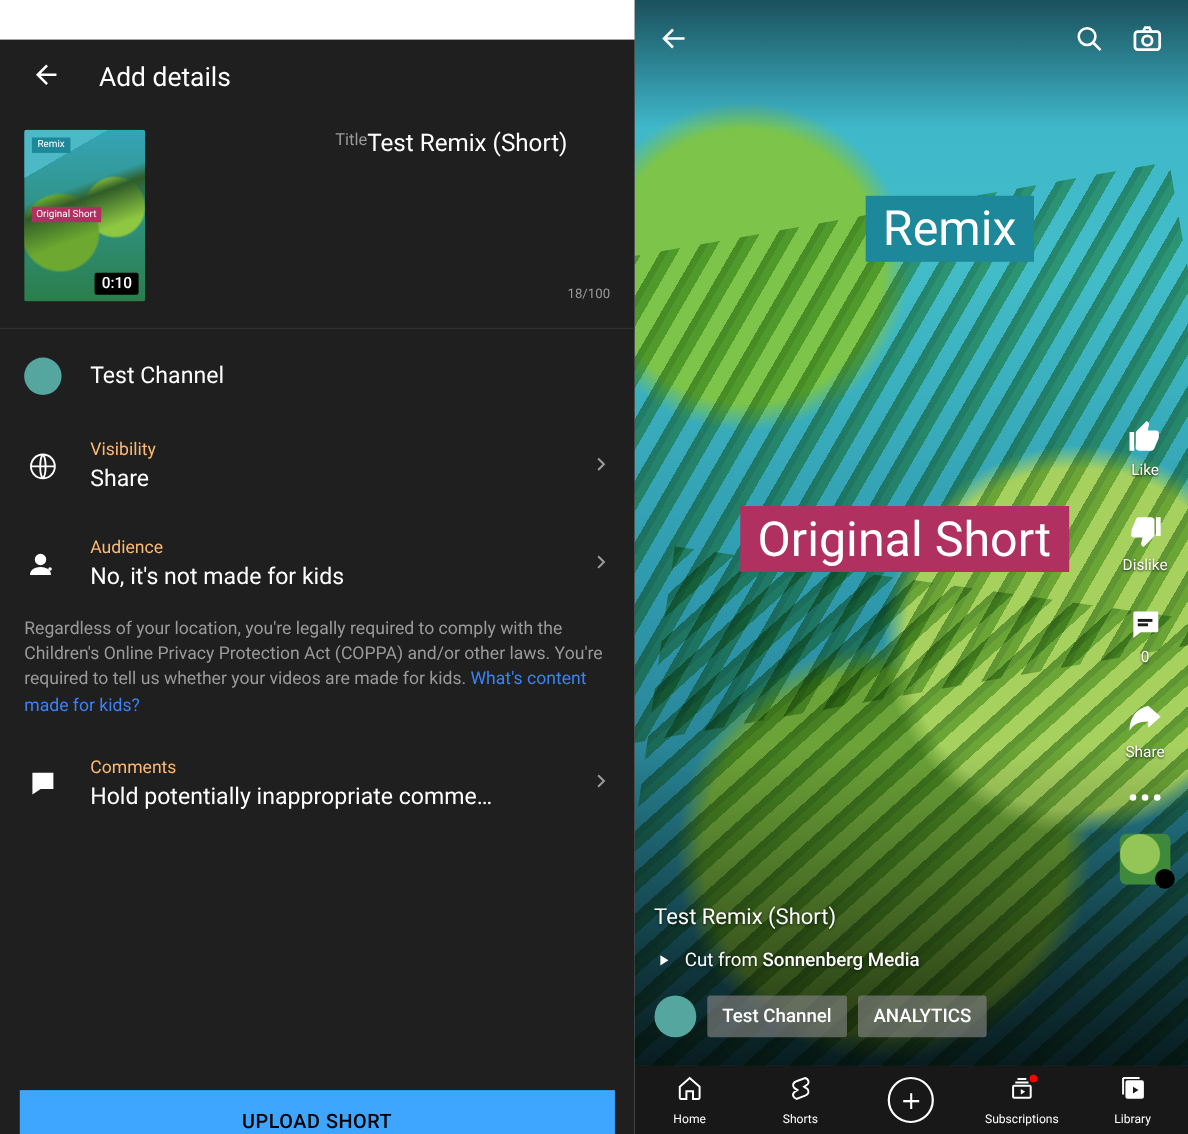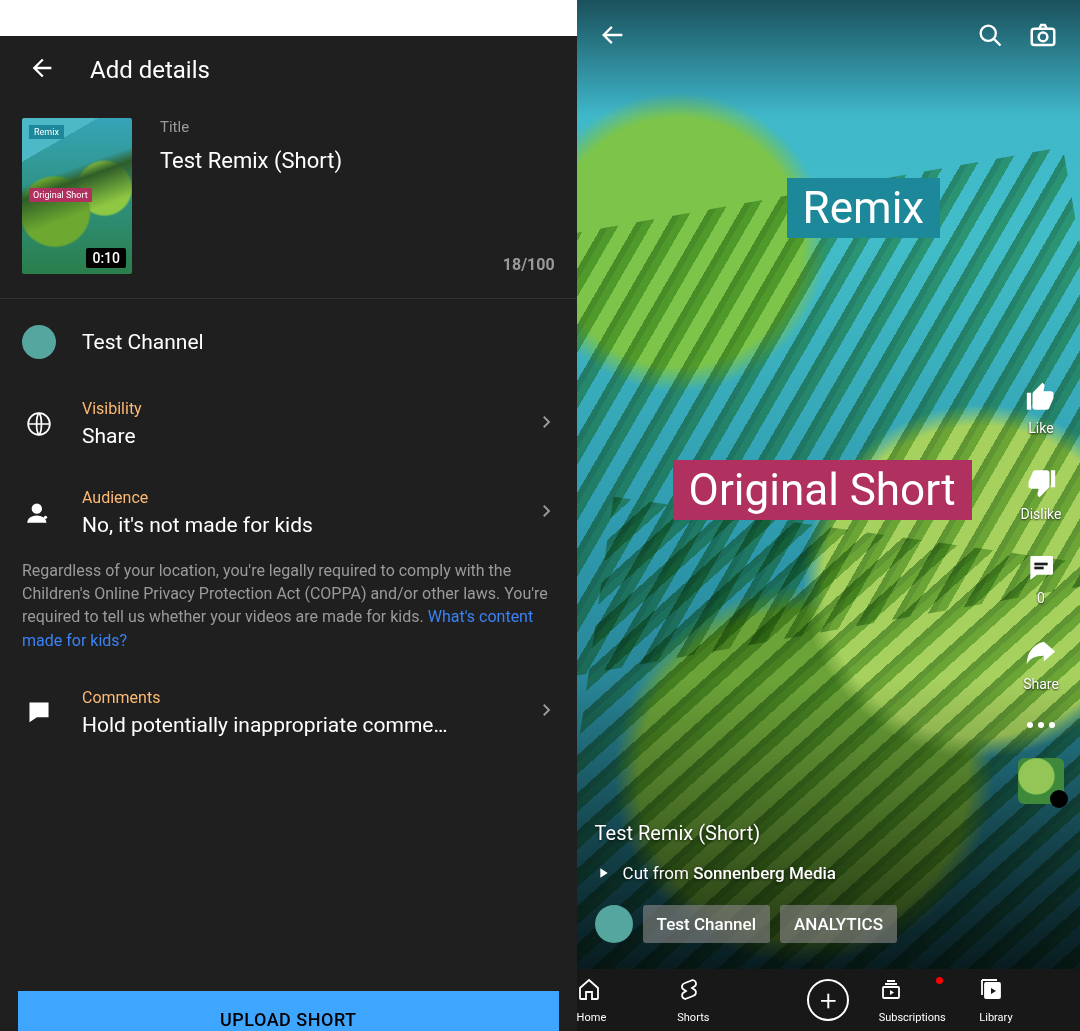--- a/index.html
+++ b/index.html
@@ -15,24 +15,24 @@
 .thumb { width: 110px; height: 156px; border-radius: 2px; position: relative; overflow: hidden;
   background: linear-gradient(150deg,#4db9c6 0%,#4db9c6 20%,transparent 20%),
     linear-gradient(160deg,transparent 35%,#2f5d28 42%,transparent 60%),
     radial-gradient(circle at 30% 60%,#6da930 0 28%,transparent 30%),
     radial-gradient(circle at 75% 45%,#8ec842 0 22%,transparent 24%),
     linear-gradient(#35a4b7,#2a7e4a);
 }
 .thumb .remix-lbl { position:absolute; top:7px; left:7px; background:#1d889a; color:#fff; font-size:9px; padding:2px 5px; }
 .thumb .orig-lbl { position:absolute; top:70px; left:7px; background:#b0305f; color:#fff; font-size:9px; padding:2px 4px; }
 .thumb .dur { position:absolute; bottom:6px; right:6px; background:#000; color:#fff; font-size:14px; font-weight:500; padding:2px 6px; border-radius:2px; }
-.title-col { flex:1; display:flex; flex-direction:column;justify-content:flex-end; }
+.title-col { flex:1; display:flex; flex-direction:row;justify-content:flex-end; }
 .title-col .lbl { color:#9a9a9a; font-size:15px; margin-bottom:12px; }
 .title-col .ttl { color:#fff; font-size:22px; font-weight:400; }
-.title-col .counter { color:#9a9a9a; font-size:16px; align-self:flex-end; margin-top:auto;font-weight:bold; }
+.title-col .counter { color:#9a9a9a; font-size:12px; align-self:flex-end; margin-top:auto; }
 
 .settings { padding: 6px 0; }
 .setting-row { display:flex; align-items:center; padding: 20px 22px; gap: 26px; }
 .avatar { width:34px; height:34px; border-radius:50%; background:#56a6a0; flex-shrink:0; }
 .setting-row .icon { width:34px; display:flex; justify-content:center; align-items:center; flex-shrink:0; }
 .setting-row .icon svg { fill:#fff; stroke:#fff; }
 .setting-row .text { flex:1; min-width:0; }
 .setting-row .text .lbl { color:#fdba74; font-size:16px; margin-bottom:6px; }
 .setting-row .text .val { color:#fff; font-size:21px; overflow:hidden; text-overflow:ellipsis; white-space:nowrap; }
 .setting-row .chev { flex-shrink:0; }
@@ -89,21 +89,21 @@
 .video-info { position:absolute; left:18px; bottom:88px; right:90px; color:#fff; }
 .video-info .vtitle { font-size:20px; font-weight:400; margin-bottom:18px; text-shadow:0 1px 3px rgba(0,0,0,.7); }
 .cutfrom { display:flex; align-items:center; gap:12px; font-size:17px; margin-bottom:22px; text-shadow:0 1px 3px rgba(0,0,0,.7); }
 .cutfrom svg { fill:#fff; }
 .cutfrom b { font-weight:500; }
 .chan-row { display:flex; align-items:center; gap:10px; }
 .chan-row .av { width:38px; height:38px; border-radius:50%; background:#56a6a0; }
 .chip { background:rgba(130,130,130,.65); color:#fff; font-size:17px; font-weight:500; padding:9px 14px; border-radius:3px; }
 
 .bottom-nav { position:absolute; left:0; right:0; bottom:0; height:62px; background:#181818; display:flex; }
-.nav-item { flex:1; display:flex; flex-direction:column; align-items:flex-start; justify-content:center; gap:10px; color:#fff; font-size:11px; position:relative; }
+.nav-item { flex:1; display:flex; flex-direction:column; align-items:center; justify-content:center; gap:10px; color:#fff; font-size:11px; position:relative; }
 .nav-item svg { stroke:#fff; fill:none; }
 .nav-item.active svg { fill:#fff; }
 .nav-item .dot { position:absolute; top:8px; right:calc(50% - 14px); width:7px; height:7px; background:#f00; border-radius:50%; }
 .nav-create { display:flex; align-items:center; justify-content:center; flex:1; }
 .nav-create .plus { width:42px; height:42px; border:2px solid #fff; border-radius:50%; display:flex; align-items:center; justify-content:center; color:#fff; font-size:28px; font-weight:300; }
 </style>
 </head>
 <body>
 
 <div class="left">

